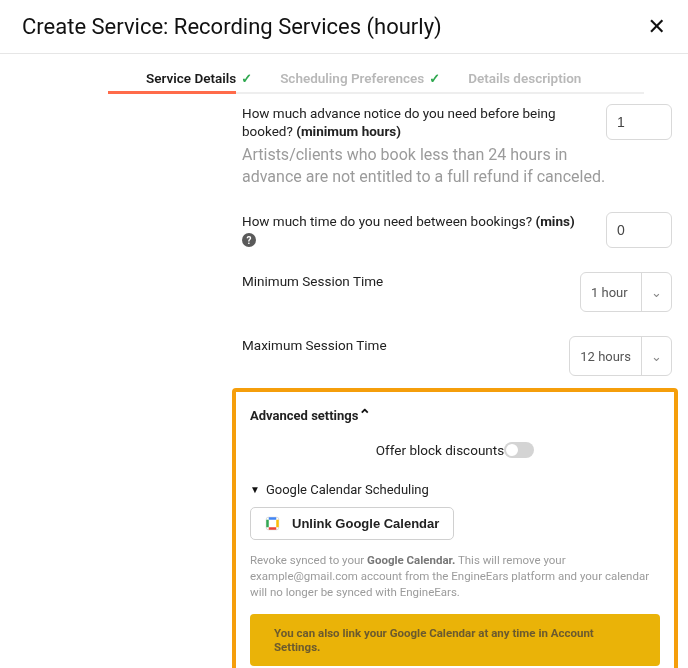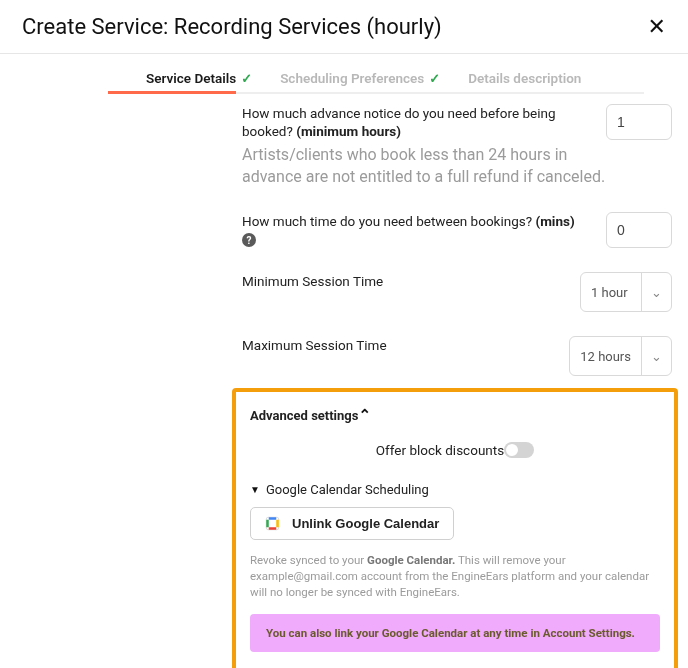--- a/index.html
+++ b/index.html
@@ -197,23 +197,23 @@
   }
   .gc-logo { width: 15px; height: 15px; display: inline-block; }
   .gc-desc {
     font-size: 11.5px;
     color: #9b9b9b;
     line-height: 1.4;
     margin-top: 12px;
   }
   .gc-desc strong { color: #777; font-weight: 700; }
   .notice {
-    background: #f0abfc;
+    background: #eab308;
     border-radius: 4px;
-    padding: 12px 16px;
+    padding: 12px 24px;
     font-size: 11.5px;
     font-weight: 700;
     color: #6b5a2e;
     margin-top: 14px;
   }
 </style>
 </head>
 <body>
 
 <div class="header">

